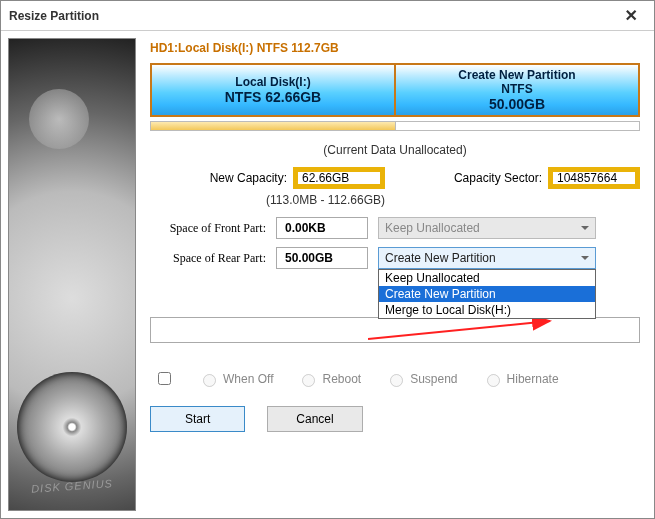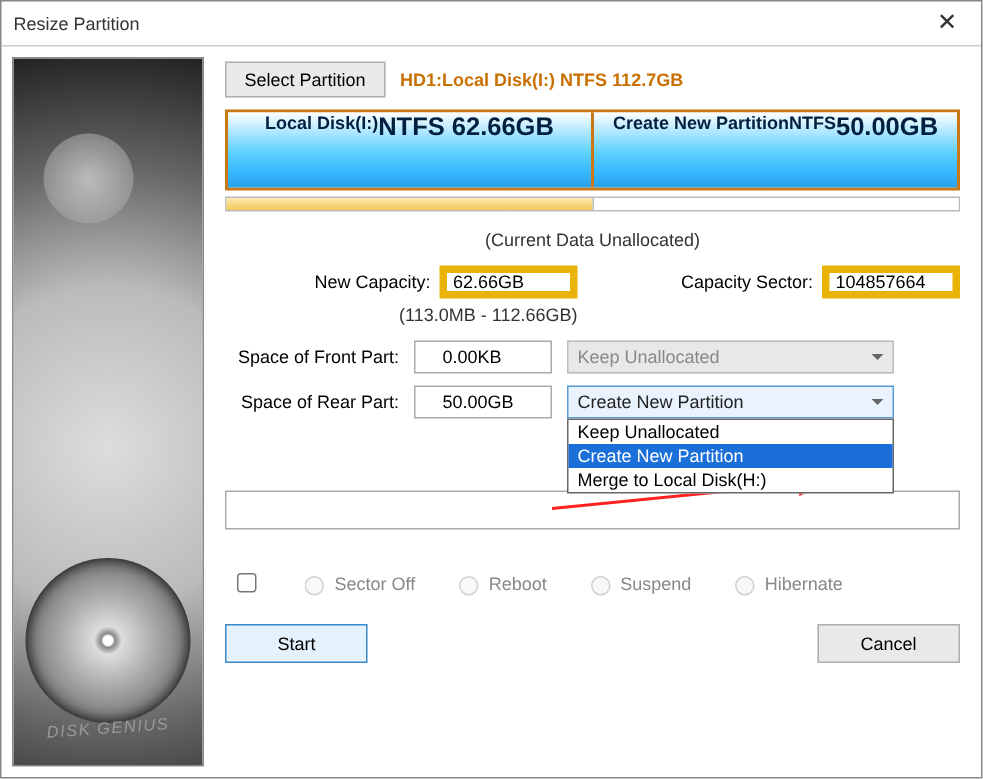--- a/index.html
+++ b/index.html
@@ -1,57 +1,57 @@
 <!DOCTYPE html>
 <html><head>
 <meta charset="utf-8">
 <style>
   * { box-sizing: border-box; font-family: "Segoe UI", Tahoma, sans-serif; font-size: 12px; }
   body { margin: 0; background: #fff; width: 655px; height: 519px; overflow: hidden; border: 1px solid #888; position: relative; }
-  .titlebar { height: 30px; line-height: 30px; padding: 0 8px; display: flex; justify-content: space-between; align-items: center; border-bottom: 1px solid #ccc; color: #333; }
+  .titlebar { height: 30px; line-height: 30px; padding: 0 8px; display: flex; justify-content: space-between; align-items: center; border-bottom: 1px solid #ccc; color: #333; font-weight: bold; }
   .titlebar .close { font-size: 16px; color: #333; cursor: pointer; padding: 0 8px; }
   .content { display: flex; height: calc(100% - 30px); }
   .sidebar { width: 128px; border: 1px solid #888; margin: 7px 4px 7px 7px; background: radial-gradient(circle at 50% 55%, #ddd 0%, #bbb 40%, #666 70%, #222 100%); position: relative; }
   .disk-platter { position: absolute; bottom: 28px; left: 50%; transform: translateX(-50%); width: 110px; height: 110px; border-radius: 50%; background: radial-gradient(circle, #fff 4%, #888 6%, #ddd 12%, #aaa 40%, #777 70%, #444 100%); box-shadow: inset 0 0 10px #000; }
   .disk-arm { position: absolute; top: 50px; left: 20px; width: 60px; height: 60px; border-radius: 50%; background: radial-gradient(circle,#eee,#888); opacity: .6;}
   .disk-label { position: absolute; bottom: 18px; width: 100%; text-align: center; color: #999; font-style: italic; font-size: 11px; letter-spacing: 1px; transform: rotate(-4deg); }
   .main { flex: 1; padding: 10px 14px 10px 10px; position: relative; }
   .toprow { display: flex; align-items: center; gap: 10px; margin-bottom: 8px; }
   .btn { background: #e9e9e9; border: 1px solid #b0b0b0; padding: 4px 12px; cursor: pointer; }
   .disk-id { color: #c87000; font-weight: 600; }
   .bar { display: flex; border: 2px solid #c87818; height: 54px; margin-bottom: 4px; }
-  .barseg { flex: 1; text-align: center; display: flex; flex-direction: row; justify-content: center; font-weight: 700; color: #002040; background: linear-gradient(#fff, #c0ecff 20%, #5ad0ff 55%, #35b8ff 80%, #2aa0e8); border-right: 2px solid #c87818; }
+  .barseg { flex: 1; text-align: center; display: flex; flex-direction: column; justify-content: center; font-weight: 700; color: #002040; background: linear-gradient(#fff, #c0ecff 20%, #5ad0ff 55%, #35b8ff 80%, #2aa0e8); border-right: 2px solid #c87818; }
   .barseg:last-child { border-right: none; }
   .barseg .l1 { font-size: 12px; }
-  .barseg .l2 { font-size: 17px; }
+  .barseg .l2 { font-size: 14px; }
   .thinbar { display:flex; height:10px; border:1px solid #bbb; margin-bottom:12px; }
   .thinbar .a { flex:1; background: linear-gradient(#fde9b0,#f3c85a); border-right:1px solid #bbb;}
   .thinbar .b { flex:1; background:#fff;}
   .alloc-label { text-align:center; margin-bottom:10px; color:#333; }
   .grid2 { display:grid; grid-template-columns: 1fr 1fr; column-gap:20px; row-gap:4px; align-items:center; }
   .range { text-align:right; color:#333; grid-column:1; }
   .pair { display:flex; align-items:center; gap:6px; justify-content:flex-end; }
   .pair label { min-width:90px; text-align:right; }
   .pair input { width:92px; height:22px; border:5px solid #eab308; padding:0 4px; }
   .dd { position:relative; width:218px; }
   .dd-disabled { width:218px; height:22px; line-height:20px; border:1px solid #bbb; background:#e8e8e8; color:#888; padding:0 6px; position:relative; }
   .dd-disabled::after, .dd-open .sel::after { content:""; position:absolute; right:6px; top:8px; border:4px solid transparent; border-top-color:#666; }
   .dd-open .sel { height:22px; line-height:20px; border:1px solid #5a9bd4; background:#e8f3fd; padding:0 6px; position:relative; cursor:pointer; color:#222; }
   .dd-open .list { position:absolute; top:22px; left:0; right:0; border:1px solid #666; background:#fff; z-index:10; }
   .dd-open .opt { padding:1px 6px; cursor:pointer; }
   .dd-open .opt.sel-hi { background:#1a6fd8; color:#fff; }
   .row2 { display:flex; align-items:center; gap:10px; margin-bottom:8px; }
-  .row2 label.lbl { width:116px; text-align:right; }
-  .row2 input[type=text] { width:92px; height:22px; border:1px solid #aaa; padding:0 18px; }
+  .row2 label.lbl { width:116px; text-align:right;font-family:Liberation Serif, serif; }
+  .row2 input[type=text] { width:92px; height:22px; border:1px solid #aaa; padding:0 8px;font-weight:bold; }
   .empty-input { width:100%; height:26px; border:1px solid #aaa; margin-top:40px; }
   .finish { display:flex; align-items:center; gap:24px; margin-top:26px; padding-left:4px; color:#444;}
   .finish .cb { display:flex; align-items:center; gap:4px; }
   .finish .rb { display:flex; align-items:center; gap:4px; color:#888;}
   .finish input[type=radio] { accent-color:#888; }
-  .actions { display:flex; gap:22px; justify-content:space-between; margin-top:18px; }
+  .actions { display:flex; gap:22px; justify-content:flex-start; margin-top:18px; }
   .actions .btn-primary { background:#e5f1fb; border:1px solid #3a8ac8; padding:5px 34px; cursor:pointer; }
   .actions .btn-secondary { background:#e9e9e9; border:1px solid #adadad; padding:5px 28px; cursor:pointer; }
   .arrow-svg { position:absolute; left:228px; top:278px; pointer-events:none; }
 </style>
 </head>
 <body>
 
 <div class="titlebar">
   <span>Resize Partition</span>
   <span class="close">✕</span>
@@ -59,21 +59,20 @@
 
 <div class="content">
   <div class="sidebar">
     <div class="disk-arm"></div>
     <div class="disk-platter"></div>
     <div class="disk-label">DISK GENIUS</div>
   </div>
 
   <div class="main">
     <div class="toprow">
-      <button class="btn">Select Partition</button>
       <span class="disk-id">HD1:Local Disk(I:) NTFS 112.7GB</span>
     </div>
 
     <div class="bar">
       <div class="barseg">
         <span class="l1">Local Disk(I:)</span>
         <span class="l2">NTFS 62.66GB</span>
       </div>
       <div class="barseg">
         <span class="l1">Create New Partition</span>
@@ -131,21 +130,21 @@
     </svg>
 
     <input class="empty-input" type="text" style="">
 
     <div class="finish">
       <div class="cb">
         <input type="checkbox" style="">
       </div>
       <div class="rb">
           <input type="radio" name="f" disabled="" style="">
-          <span>Sector Off</span>
+          <span>When Off</span>
         </div>
       <div class="rb">
           <input type="radio" name="f" disabled="" style="">
           <span>Reboot</span>
         </div>
       <div class="rb">
           <input type="radio" name="f" disabled="" style="">
           <span>Suspend</span>
         </div>
       <div class="rb">

